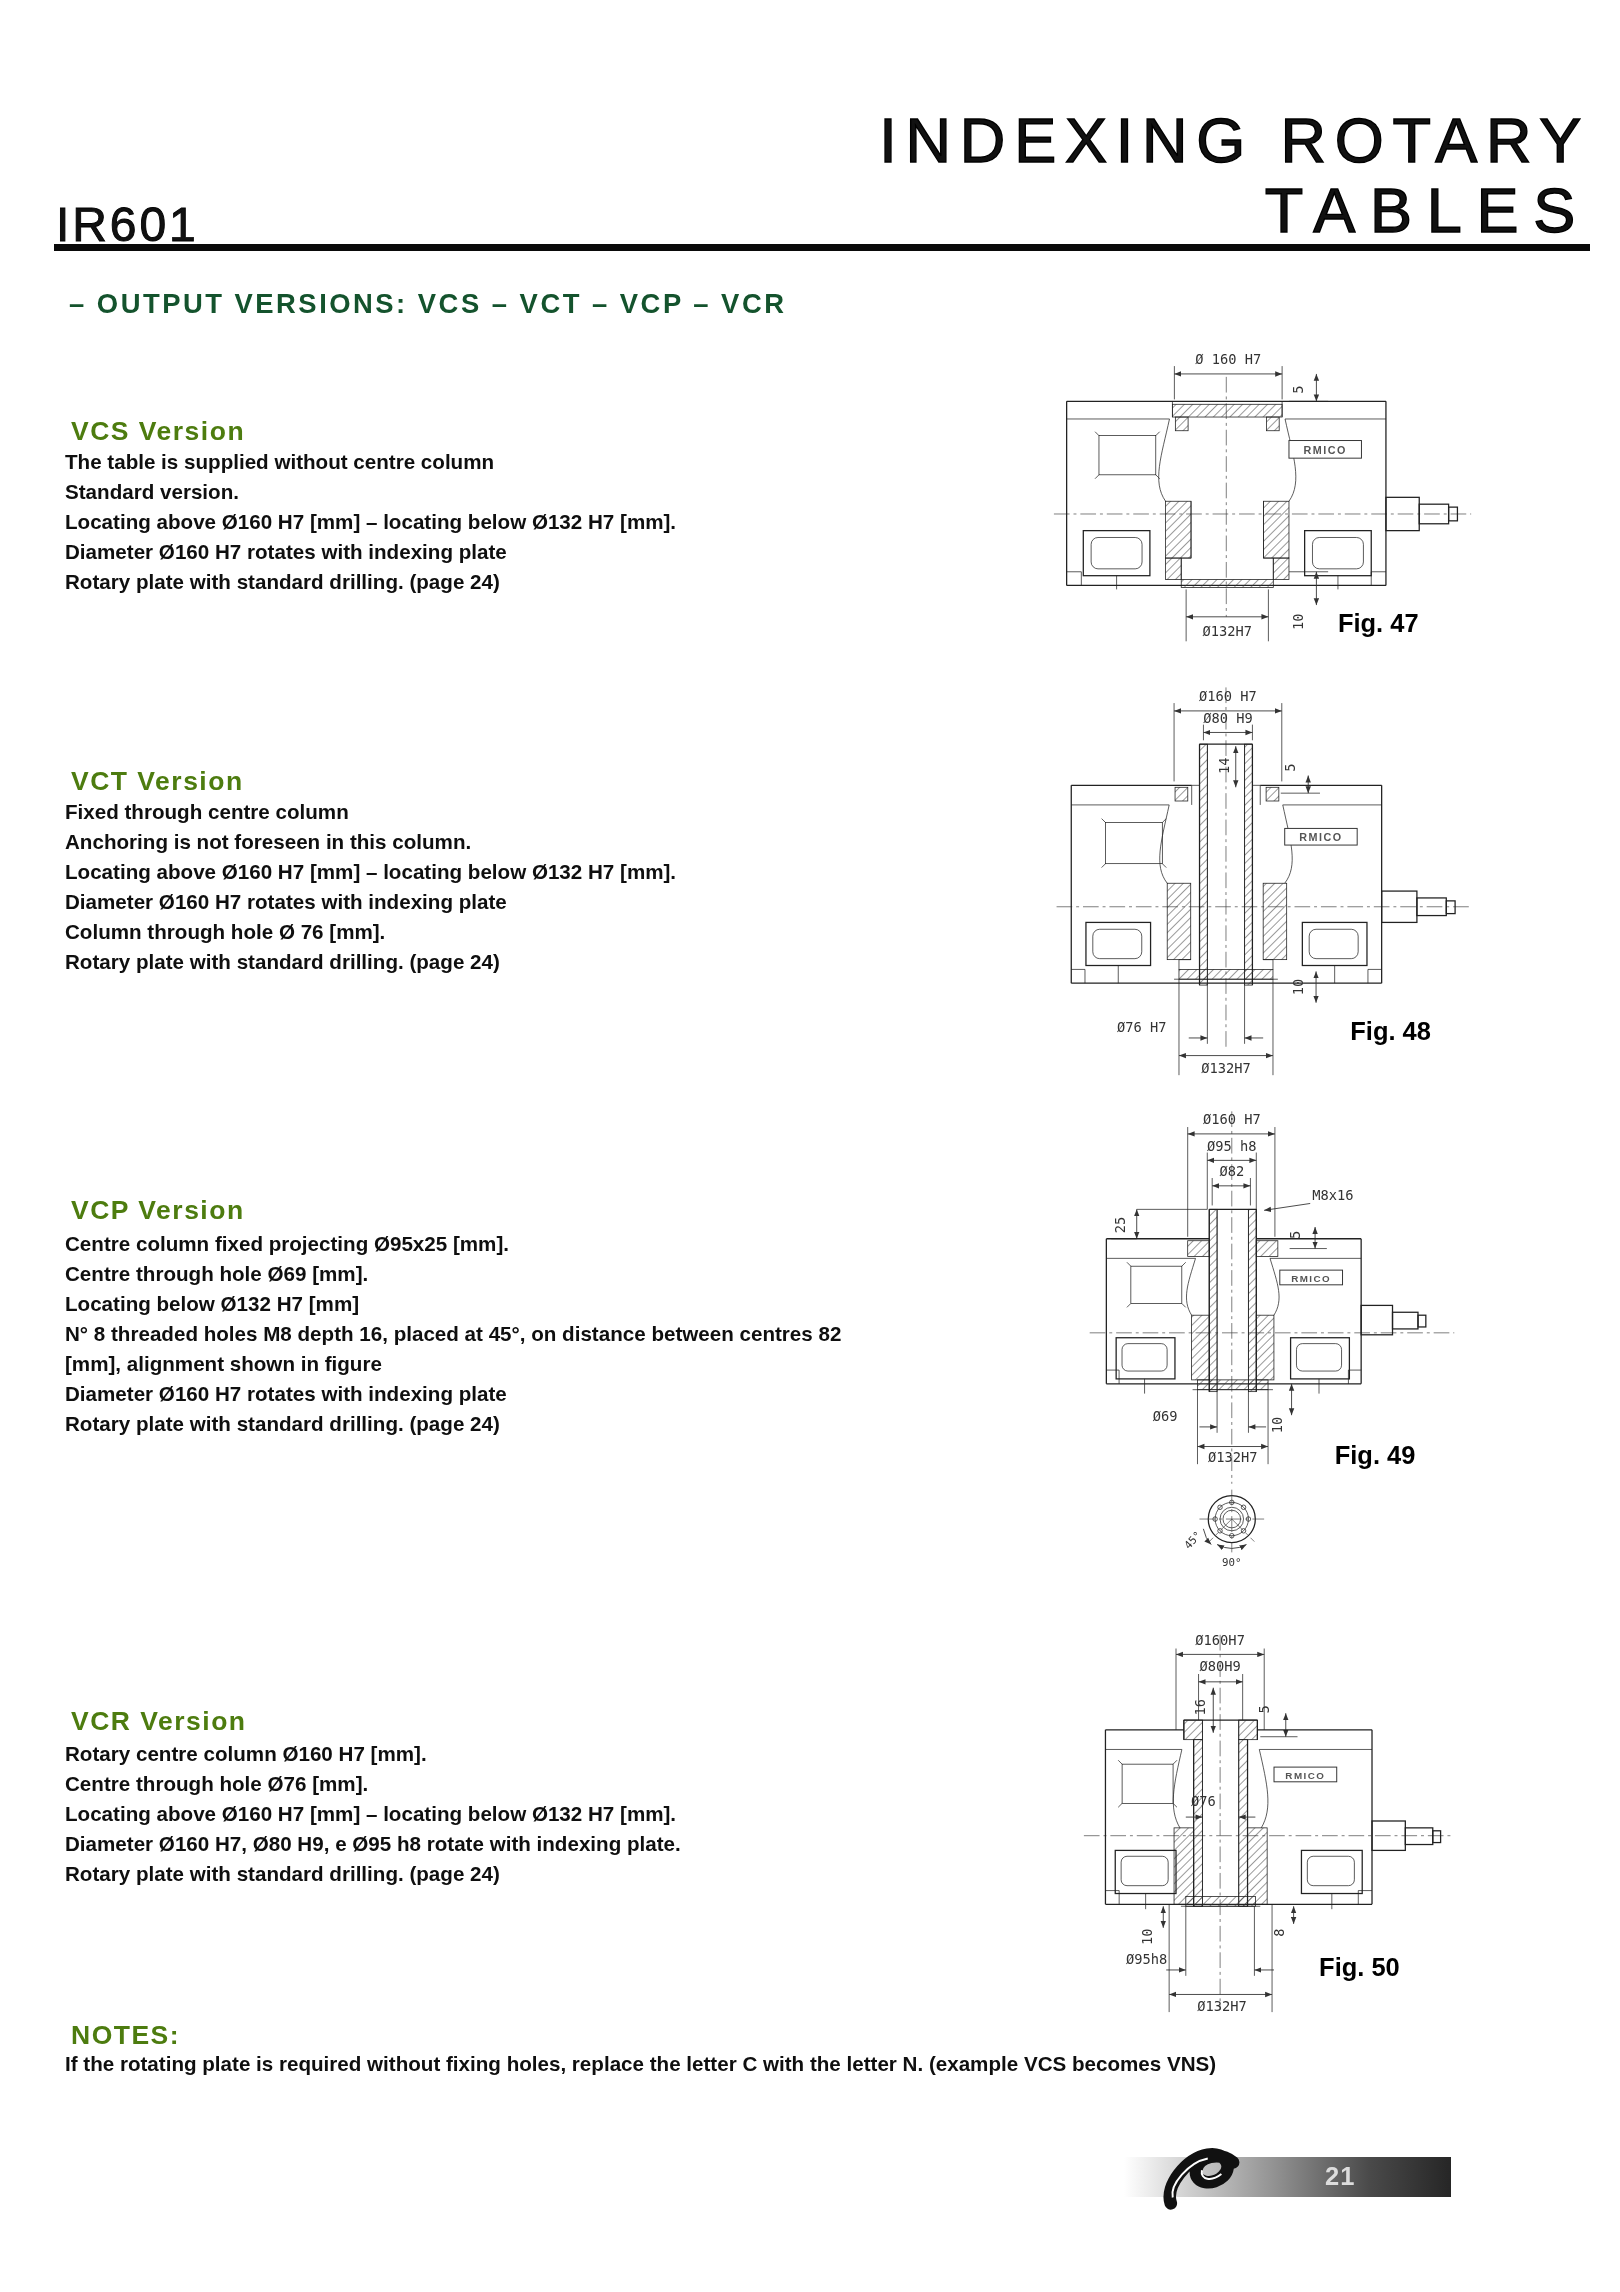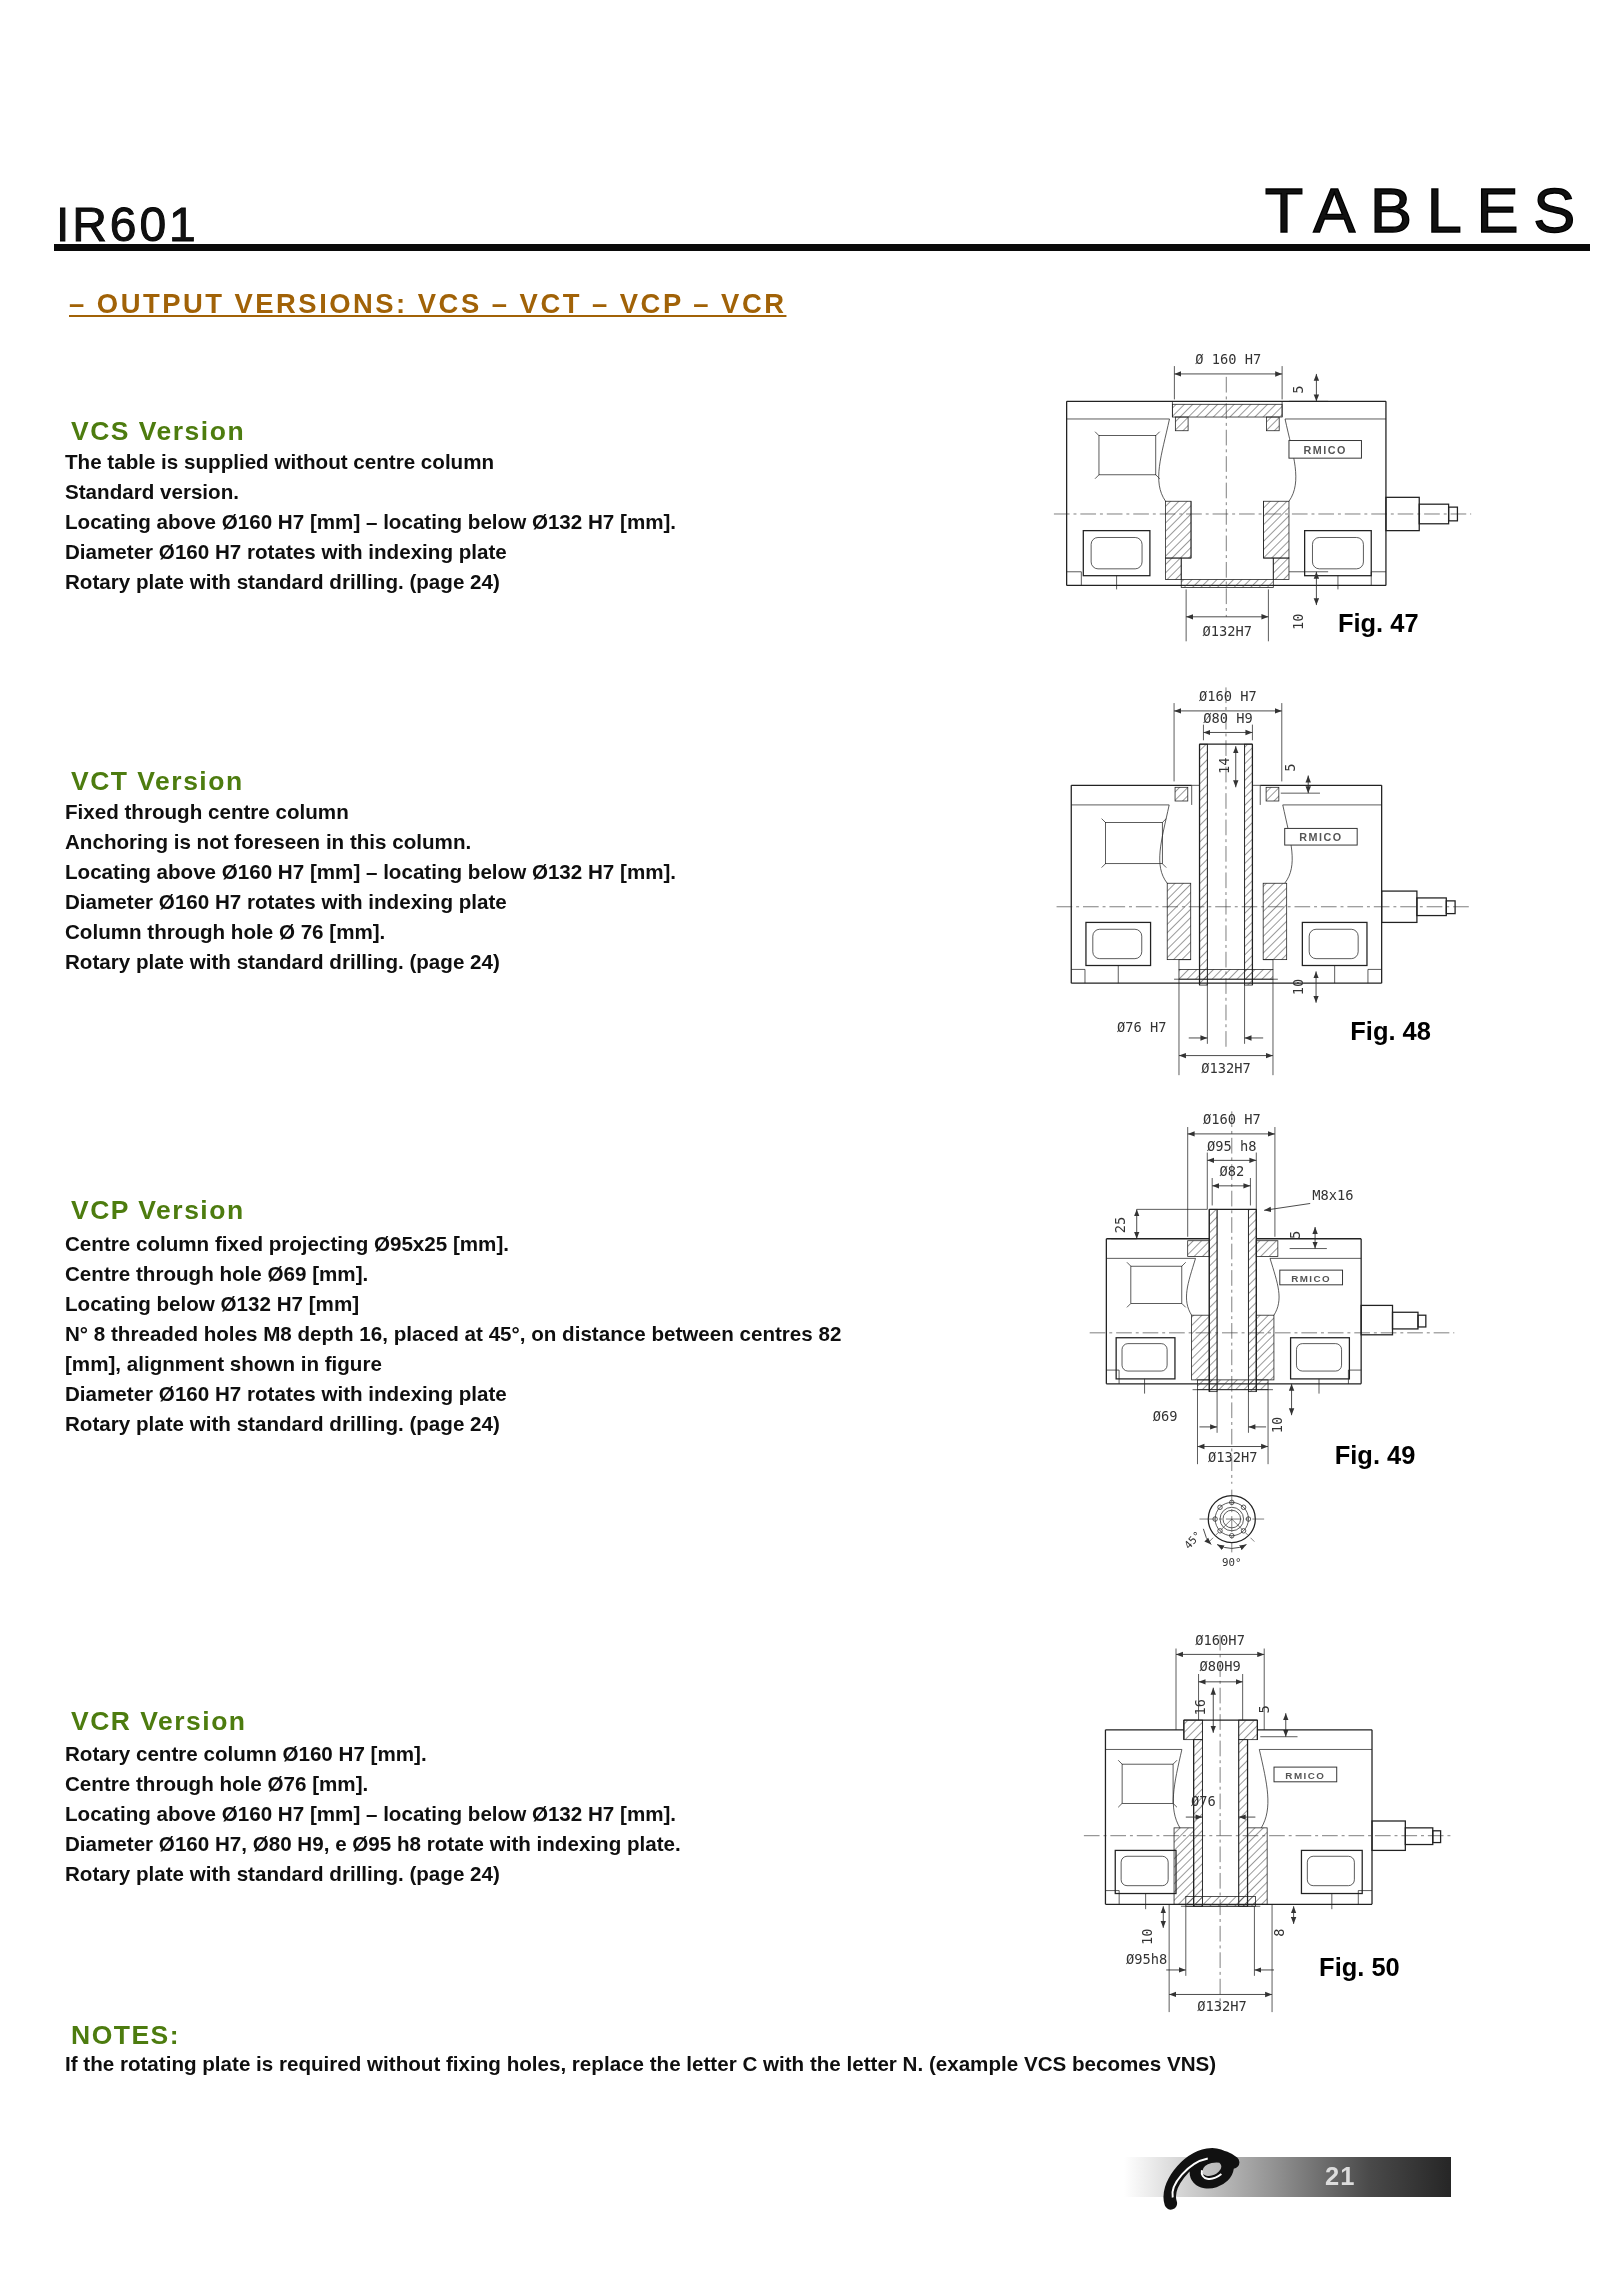--- a/index.html
+++ b/index.html
@@ -6,21 +6,21 @@
   #page{
     position:relative;width:1620px;height:2293px;background:#ffffff;
     font-family:"Liberation Sans",sans-serif;color:#111;overflow:hidden;
   }
   .abs{position:absolute;}
   
   #code{left:56px;top:197px;font-size:48px;letter-spacing:2.9px;-webkit-text-stroke:0.9px #000;}
   #title1{right:30px;top:104px;font-size:63px;letter-spacing:8.8px;-webkit-text-stroke:1.4px #000;white-space:nowrap;}
   #title2{right:30px;top:174px;font-size:63px;letter-spacing:14.7px;-webkit-text-stroke:1.4px #000;}
   #rule{left:54px;top:244px;width:1536px;height:6.9px;background:#0a0a0a;}
-  #sechead{left:69px;top:288px;font-size:27.4px;font-weight:bold;color:#a16207;letter-spacing:2.5px;white-space:nowrap;text-decoration:underline;}
+  #sechead{left:69px;top:288px;font-size:27.4px;font-weight:bold;color:#14532d;letter-spacing:2.5px;white-space:nowrap;}
   
   .vhead{font-size:26.5px;font-weight:bold;color:#4d7c0f;letter-spacing:1.5px;white-space:nowrap;}
   .vlines{font-size:20.6px;font-weight:bold;line-height:30px;color:#0f0f0f;white-space:nowrap;}
   #vcs-head{left:71px;top:416px;} #vcs-lines{left:65px;top:447px;}
   #vct-head{left:71px;top:766px;} #vct-lines{left:65px;top:797px;}
   #vcp-head{left:71px;top:1195px;} #vcp-lines{left:65px;top:1229px;}
   #vcr-head{left:71px;top:1706px;} #vcr-lines{left:65px;top:1739px;}
   #notes-head{left:71px;top:2020px;} #notes-body{left:65px;top:2049px;}
   
   svg .ol{fill:none;stroke:#222;stroke-width:1.3;}
@@ -36,20 +36,21 @@
   
   #footer-bar{left:1124px;top:2157px;width:327px;height:40px;
     background:linear-gradient(90deg,#ffffff 0%,#cfcfcf 20%,#8d8d8d 48%,#4a4a4a 75%,#262626 100%);}
   #page-num{left:1325px;top:2162px;font-size:25.5px;font-weight:bold;color:#dcdcdc;letter-spacing:1px;}
 </style>
 </head>
 <body>
 
 <div id="page">
 
+  <div class="abs" id="title1">INDEXING ROTARY</div>
   <div class="abs" id="title2">TABLES</div>
   <div class="abs" id="code">IR601</div>
   <div class="abs" id="rule"></div>
   <div class="abs" id="sechead">– OUTPUT VERSIONS:  VCS – VCT – VCP – VCR</div>
 
   <div class="abs vhead" id="vcs-head">VCS Version</div>
   <div class="abs vlines" id="vcs-lines">
     <div>The table is supplied without centre column</div>
     <div>Standard version.</div>
     <div>Locating above Ø160 H7 [mm] – locating below Ø132 H7 [mm].</div>

